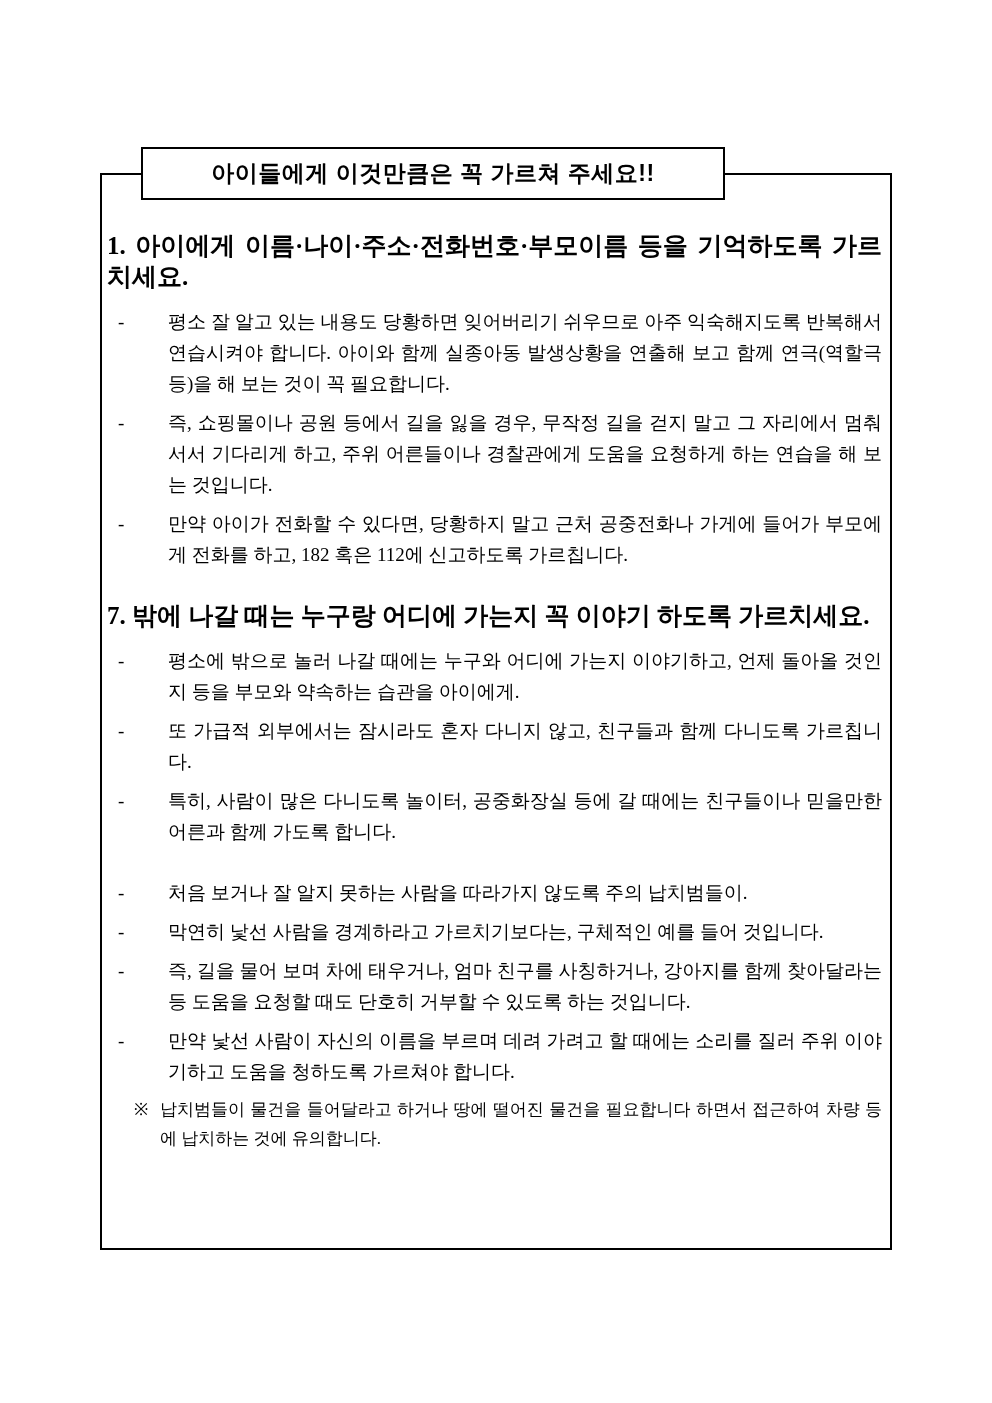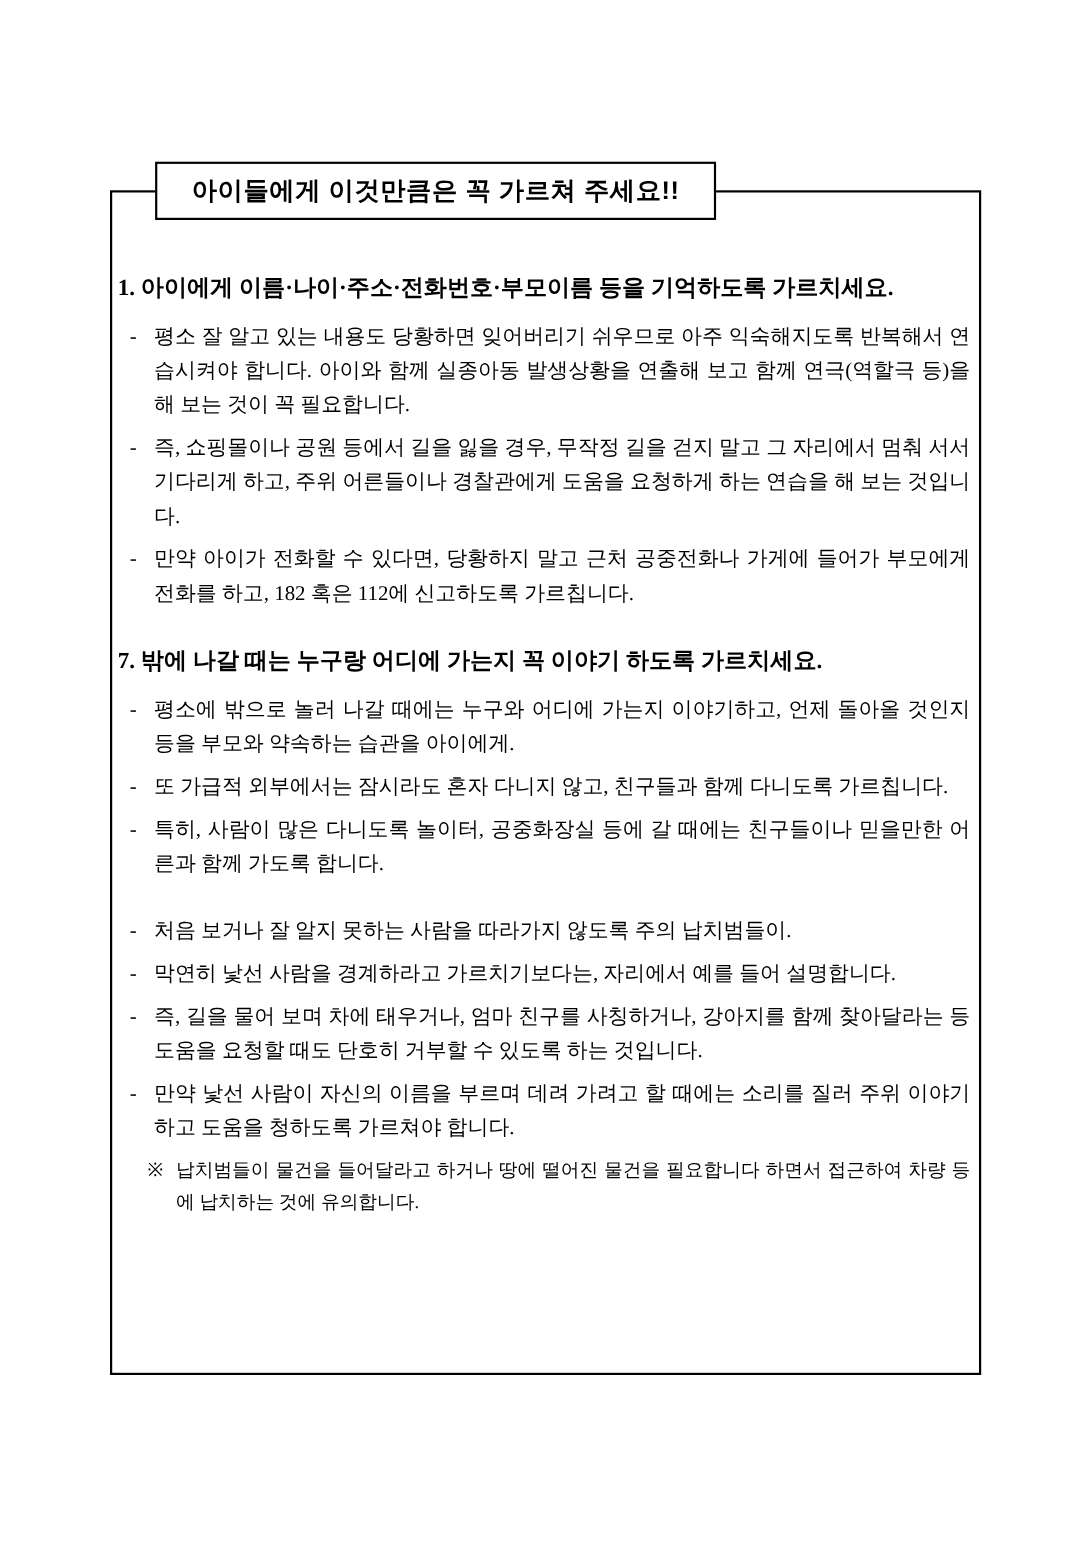--- a/index.html
+++ b/index.html
@@ -18,21 +18,21 @@
     top: 173px;
     width: 792px;
     height: 1077px;
     border: 2px solid #000000;
     background: #ffffff;
   }
   .title-box {
     position: absolute;
     left: 141px;
     top: 147px;
-    width: 510px;
+    width: 584px;
     height: 53px;
     border: 2px solid #000000;
     background: #ffffff;
     display: flex;
     align-items: center;
     justify-content: center;
     font-family: "Liberation Sans", "DejaVu Sans", sans-serif;
     font-weight: bold;
     font-size: 23px;
     letter-spacing: 0.5px;
@@ -42,41 +42,42 @@
   .content {
     position: absolute;
     left: 5px;
     right: 8px;
     top: 0;
     padding-top: 55px;
     font-family: "Liberation Serif", "DejaVu Serif", serif;
   }
   .section + .section { margin-top: 30px; }
   .sec-h {
-    font-size: 21px;
+    font-size: 25px;
     font-weight: bold;
     line-height: 31px;
-    margin: 16px 0 14px 0;
+    margin: 0 0 14px 0;
     text-align: justify;
   }
   .bullet {
     display: flex;
     align-items: flex-start;
     margin-bottom: 8px;
     font-size: 19px;
     line-height: 31px;
   }
   .bullet .dash {
     flex: 0 0 22px;
     margin-left: 11px;
     text-align: left;
   }
   .bullet .btext {
     flex: 1 1 auto;
     text-align: justify;
+    margin-left: 28px;
   }
   .note {
     display: flex;
     align-items: flex-start;
     margin-top: 0;
     padding-left: 27px;
     font-size: 17px;
     line-height: 29px;
   }
   .note .note-marker {
@@ -127,21 +128,21 @@
         </div>
       </div>
 
       <div class="section">
         <div class="bullet">
           <span class="dash">-</span>
           <div class="btext">처음 보거나 잘 알지 못하는 사람을 따라가지 않도록 주의 납치범들이.</div>
         </div>
         <div class="bullet">
           <span class="dash">-</span>
-          <div class="btext">막연히 낯선 사람을 경계하라고 가르치기보다는, 자리에서 예를 들어 설명합니다.</div>
+          <div class="btext">막연히 낯선 사람을 경계하라고 가르치기보다는, 구체적인 예를 들어 것입니다.</div>
         </div>
         <div class="bullet">
           <span class="dash">-</span>
           <div class="btext">즉, 길을 물어 보며 차에 태우거나, 엄마 친구를 사칭하거나, 강아지를 함께 찾아달라는 등 도움을 요청할 때도 단호히 거부할 수 있도록 하는 것입니다.</div>
         </div>
         <div class="bullet">
           <span class="dash">-</span>
           <div class="btext">만약 낯선 사람이 자신의 이름을 부르며 데려 가려고 할 때에는 소리를 질러 주위 이야기하고 도움을 청하도록 가르쳐야 합니다.</div>
         </div>
         <div class="note">

